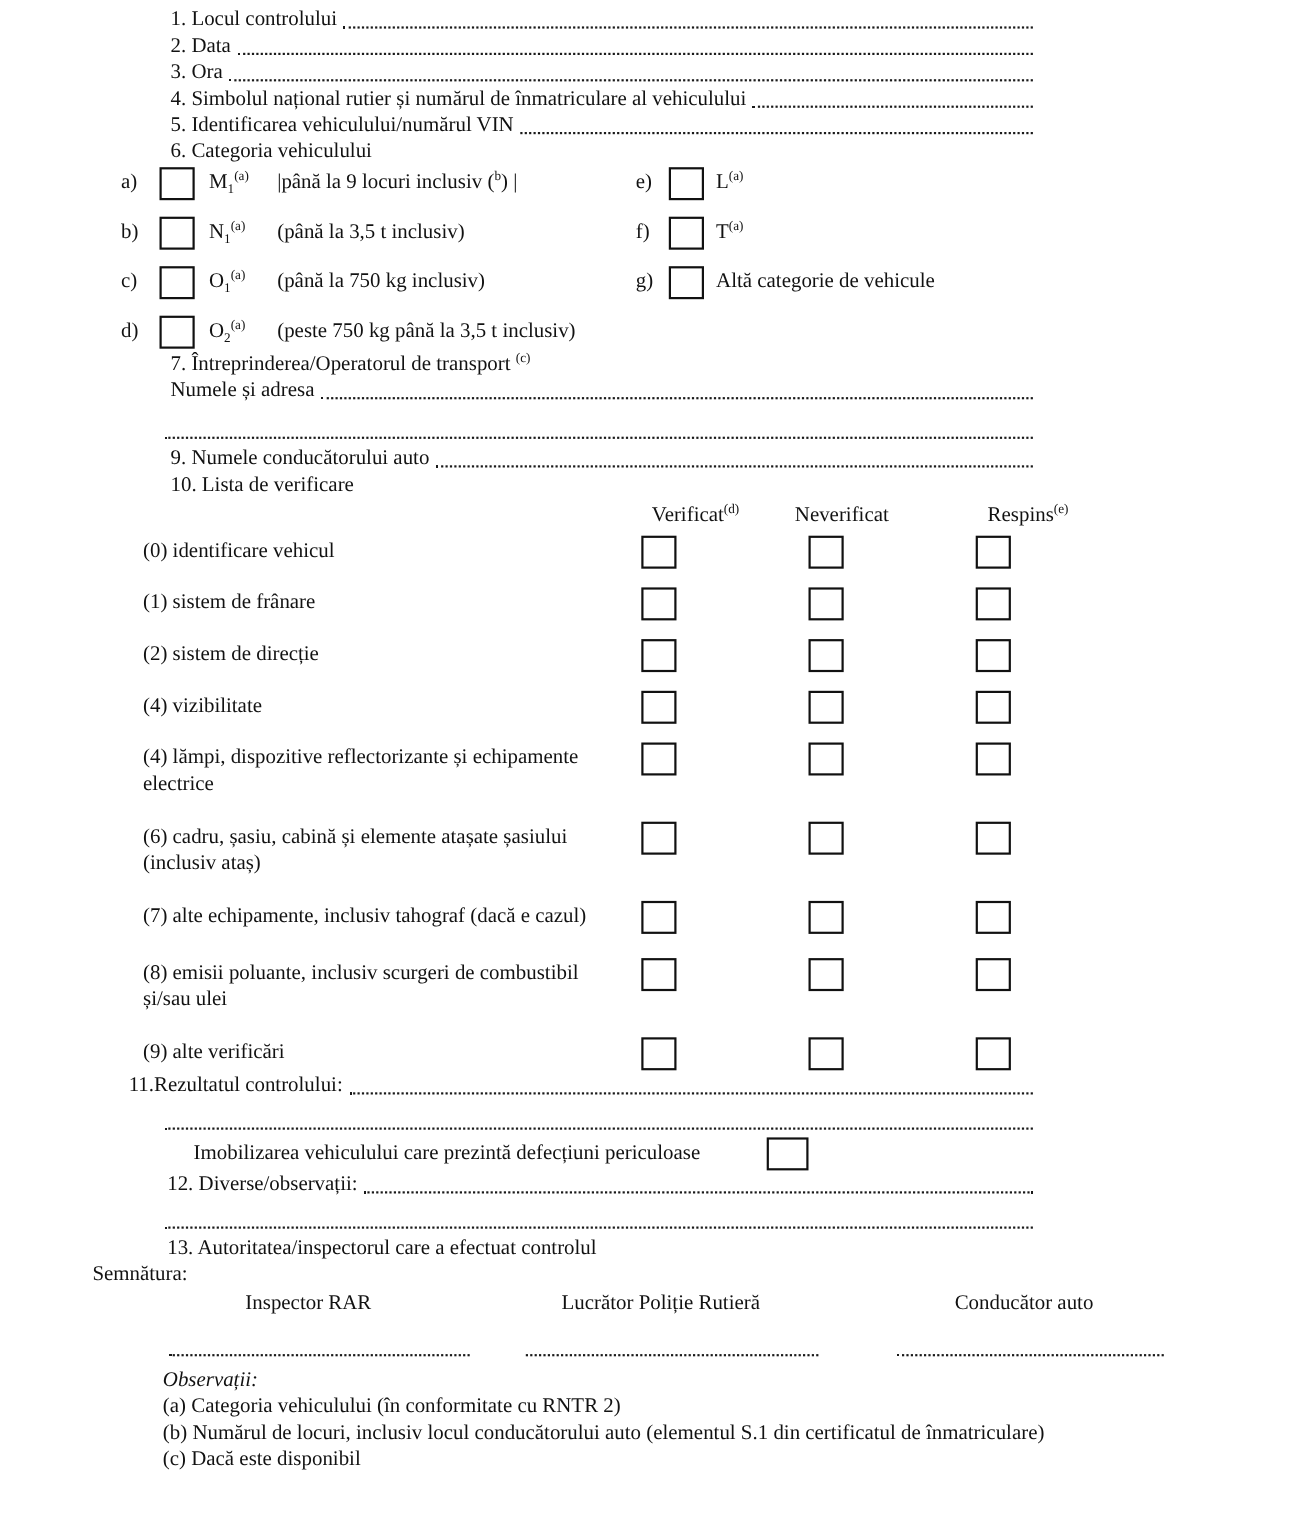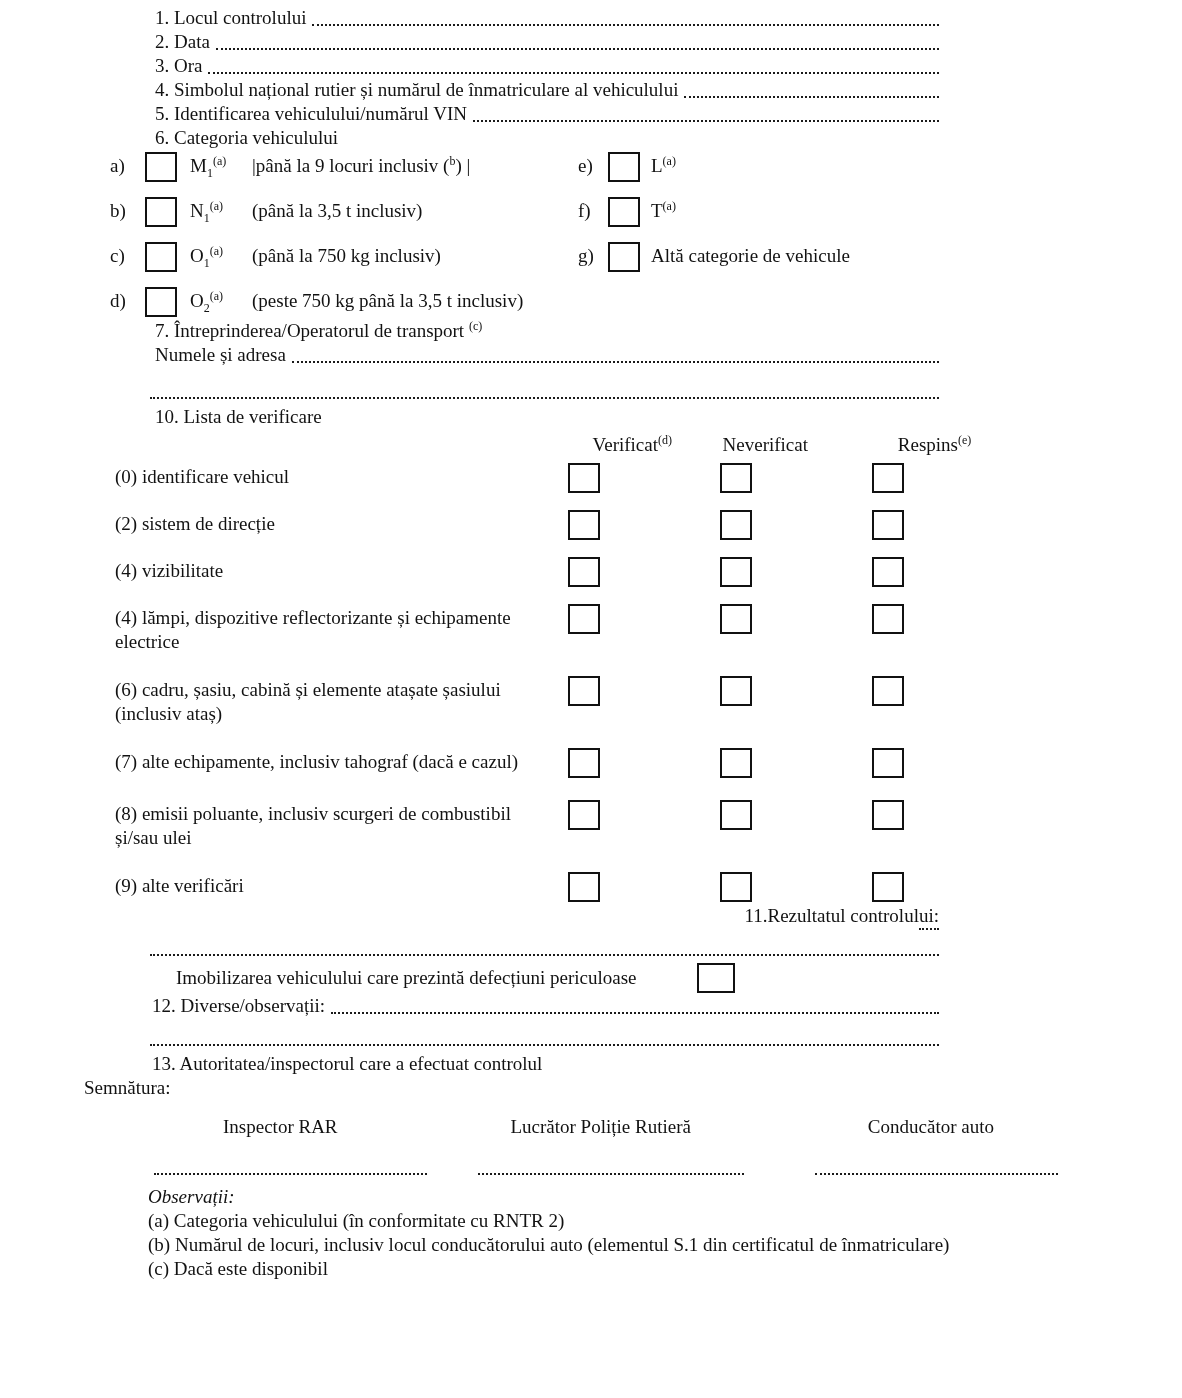--- a/index.html
+++ b/index.html
@@ -42,21 +42,21 @@
   .chk-label{width:440px;padding-top:2px;}
   .chk-cells{display:flex;align-items:flex-start;}
   .chk-cells .cb:nth-child(1){margin-left:13px;}
   .chk-cells .cb:nth-child(2){margin-left:120px;}
   .chk-cells .cb:nth-child(3){margin-left:120px;}
   
   .imob{display:flex;align-items:center;padding-left:176px;height:32px;}
   .imob .cb-imob{width:34px;height:26px;border:2px solid #111;margin-left:60px;flex:0 0 auto;}
   
   .sig-label{margin-left:84px;height:24px;}
-  .roles{display:flex;padding-left:155px;height:26px;margin-top:15px;}
+  .roles{display:flex;padding-left:155px;height:26px;margin-top:2px;}
   .roles span{display:inline-block;text-align:center;white-space:nowrap;}
   .roles .r1{width:260px;}
   .roles .r2{width:270px;margin-left:65px;}
   .roles .r3{width:270px;margin-left:70px;}
   .sig-lines{display:flex;margin-left:154px;margin-top:20px;height:14px;}
   .sig-lines span{border-bottom:2px dotted #1a1a1a;height:12px;}
   .sig-lines .s1{width:273px;}
   .sig-lines .s2{width:266px;margin-left:51px;}
   .sig-lines .s3{width:243px;margin-left:71px;}
   
@@ -146,31 +146,43 @@
 
   <div class="plainline">
     <span>7. Întreprinderea/Operatorul de transport</span>&nbsp;<sup>(c)</sup>
   </div>
   <div class="field-row">
     <span class="lbl">Numele și adresa</span>
     <span class="leader"></span>
   </div>
   <div class="dotline" style="margin-top:14px;"></div>
 
+  <div class="field-row">
+    <span class="lbl">9. Numele conducătorului auto</span>
+    <span class="leader"></span>
+  </div>
   <div class="plainline">10. Lista de verificare</div>
 
   <div class="chk-header">
     <span><span>Verificat</span><sup>(d)</sup></span>
     <span><span>Neverificat</span><sup></sup></span>
     <span><span>Respins</span><sup>(e)</sup></span>
   </div>
 
-  <div style="margin-top:4px;">
+  <div style="margin-top:4px;padding-left:15px;">
     <div class="chk-row">
       <span class="chk-label">(0) identificare vehicul</span>
+      <span class="chk-cells">
+          <span class="cb"></span>
+          <span class="cb"></span>
+          <span class="cb"></span>
+        </span>
+    </div>
+    <div class="chk-row">
+      <span class="chk-label">(1) sistem de frânare</span>
       <span class="chk-cells">
           <span class="cb"></span>
           <span class="cb"></span>
           <span class="cb"></span>
         </span>
     </div>
     <div class="chk-row">
       <span class="chk-label">(2) sistem de direcție</span>
       <span class="chk-cells">
           <span class="cb"></span>
@@ -221,21 +233,21 @@
     <div class="chk-row last">
       <span class="chk-label">(9) alte verificări</span>
       <span class="chk-cells">
           <span class="cb"></span>
           <span class="cb"></span>
           <span class="cb"></span>
         </span>
     </div>
   </div>
 
-  <div class="field-row" style="margin-left:117px;flex-direction:column;">
+  <div class="field-row" style="margin-left:117px;">
     <span class="lbl">11.Rezultatul controlului:</span>
     <span class="leader"></span>
   </div>
   <div class="dotline" style="margin-top:10px;"></div>
 
   <div class="imob">
     <span>Imobilizarea vehiculului care prezintă defecțiuni periculoase</span>
     <span class="cb-imob"></span>
   </div>
 

